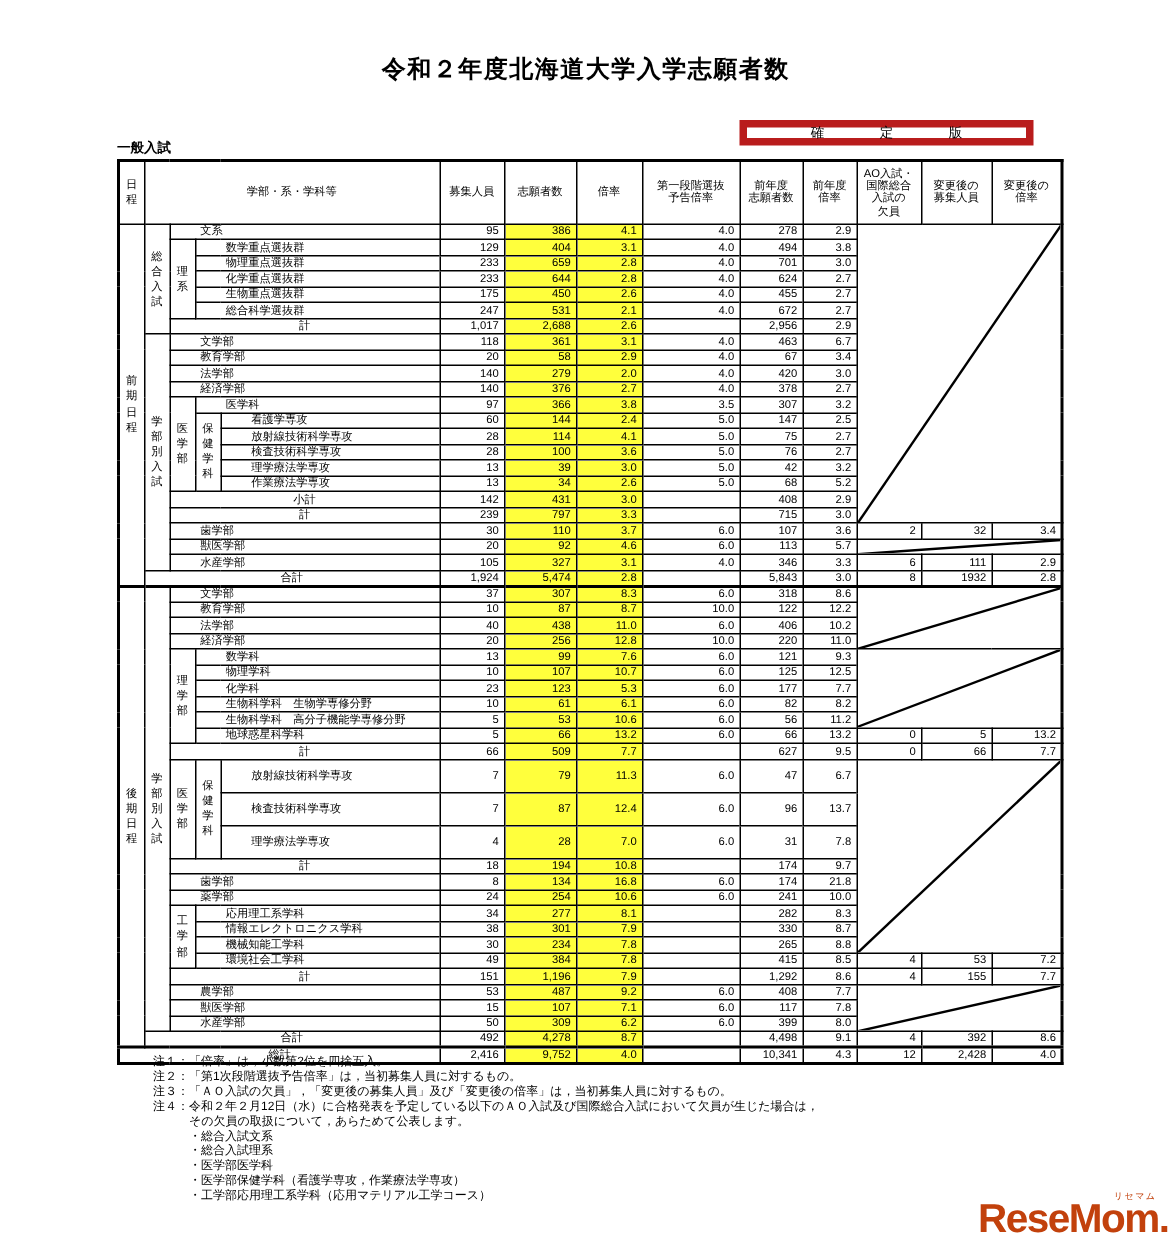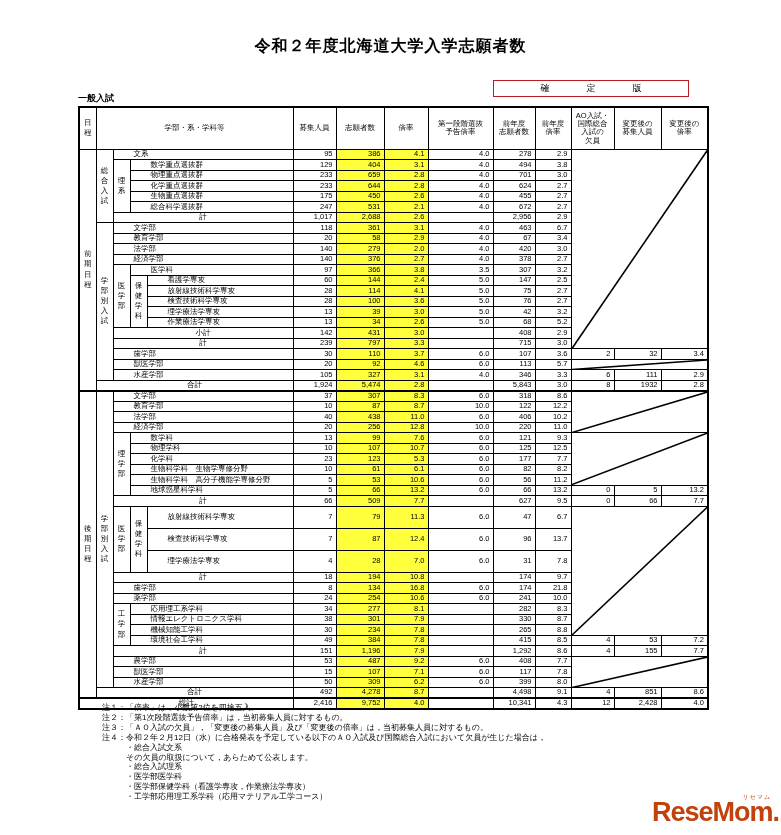--- a/index.html
+++ b/index.html
@@ -2,21 +2,21 @@
 <html style="--hl: #ffff3c;"><head>
 <meta charset="utf-8">
 <style>
   :root { --hl:#ffff3c; }
   * { box-sizing: border-box; margin:0; padding:0; }
   body { background:#fff; font-family:"Liberation Sans", sans-serif; }
   #page { position:relative; width:781px; height:835px; background:#fff; overflow:hidden; }
   #doc-title { position:absolute; top:36px; left:0; width:100%; text-align:center;
     font-size:16px; font-weight:bold; letter-spacing:1px; color:#000; }
   #stamp-box { position:absolute; left:493px; top:80px; width:196px; height:17px;
-    border:1px solid #b91c1c; display:flex; align-items:center; justify-content:center;
+    border:5px solid #b91c1c; display:flex; align-items:center; justify-content:center;
     font-size:9px; letter-spacing:14px; text-indent:14px; }
   #section-label { position:absolute; left:78px; top:92px; font-size:9px; font-weight:bold;text-align:right; }
   #admtable { position:absolute; left:78px; top:106px; width:629px;
     border-collapse:collapse; table-layout:fixed; border:2px solid #000; }
   #admtable td, #admtable th { border:1px solid #000; padding:0; font-size:7.5px;
     line-height:1.1; overflow:hidden; white-space:nowrap; vertical-align:middle; color:#000; }
   #admtable th { font-weight:normal; white-space:pre-line; text-align:center; height:42px; }
   #admtable tbody tr { height:10.5px; }
   #admtable tbody tr.tall { height:22px; }
   #admtable tbody tr.thick td { border-top:2px solid #000; }
@@ -616,37 +616,37 @@
         </tr>
         <tr>
           <td colspan="4" class="ct">合計</td>
           <td class="n">492</td>
           <td class="n y">4,278</td>
           <td class="n y">8.7</td>
           <td class="n"></td>
           <td class="n">4,498</td>
           <td class="n">9.1</td>
           <td class="n">4</td>
-          <td class="n">851</td>
+          <td class="n">392</td>
           <td class="n">8.6</td>
         </tr>
         <tr class="thick">
           <td colspan="5" class="ct">総計</td>
           <td class="n">2,416</td>
           <td class="n y">9,752</td>
           <td class="n y">4.0</td>
           <td class="n"></td>
           <td class="n">10,341</td>
           <td class="n">4.3</td>
           <td class="n">12</td>
           <td class="n">2,428</td>
           <td class="n">4.0</td>
         </tr>
       </tbody>
   </table>
 
-  <div id="notes"><div>注１：「倍率」は，小数第2位を四捨五入。</div><div>注２：「第1次段階選抜予告倍率」は，当初募集人員に対するもの。</div><div>注３：「ＡＯ入試の欠員」，「変更後の募集人員」及び「変更後の倍率」は，当初募集人員に対するもの。</div><div>注４：令和２年２月12日（水）に合格発表を予定している以下のＡＯ入試及び国際総合入試において欠員が生じた場合は，</div><div>　　　・総合入試文系</div><div>　　　その欠員の取扱について，あらためて公表します。</div><div>　　　・総合入試理系</div><div>　　　・医学部医学科</div><div>　　　・医学部保健学科（看護学専攻，作業療法学専攻）</div><div>　　　・工学部応用理工系学科（応用マテリアル工学コース）</div></div>
+  <div id="notes"><div>注１：「倍率」は，小数第2位を四捨五入。</div><div>注２：「第1次段階選抜予告倍率」は，当初募集人員に対するもの。</div><div>注３：「ＡＯ入試の欠員」，「変更後の募集人員」及び「変更後の倍率」は，当初募集人員に対するもの。</div><div>注４：令和２年２月12日（水）に合格発表を予定している以下のＡＯ入試及び国際総合入試において欠員が生じた場合は，</div><div>　　　その欠員の取扱について，あらためて公表します。</div><div>　　　・総合入試文系</div><div>　　　・総合入試理系</div><div>　　　・医学部医学科</div><div>　　　・医学部保健学科（看護学専攻，作業療法学専攻）</div><div>　　　・工学部応用理工系学科（応用マテリアル工学コース）</div></div>
 
   <div id="logo">
     <span class="ruby">リセマム</span>
     <span class="wordmark">ReseMom.</span>
   </div>
 </div>
 
 </body></html>

